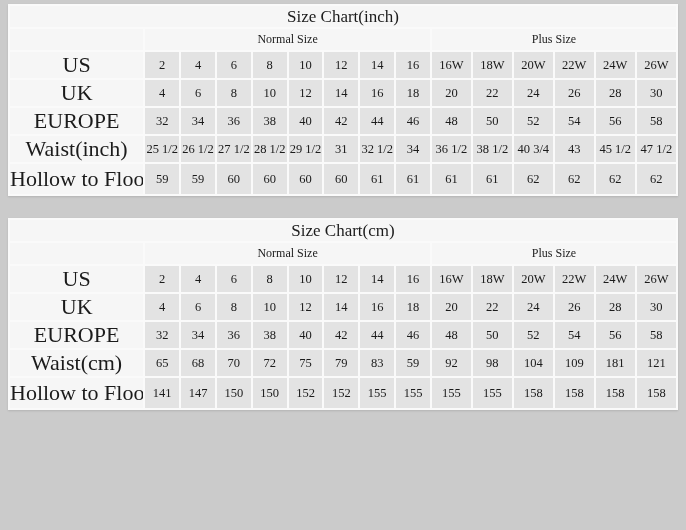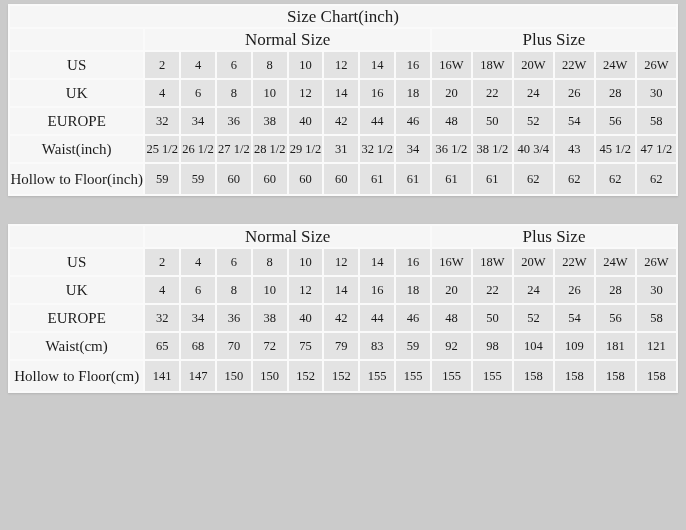--- a/index.html
+++ b/index.html
@@ -11,21 +11,21 @@
     font-family: "Liberation Serif", "DejaVu Serif", serif;
     color: #1b1b1b;
     overflow: hidden;
   }
   .page {
     box-sizing: border-box;
     width: 686px;
     height: 530px;
     padding: 4px 8px 8px 8px;
   }
-  .table-wrap { margin-bottom: 28px; }
+  .table-wrap { margin-bottom: 22px; }
   table.size-table {
     table-layout: fixed;
     width: 670px;
     border-collapse: separate;
     border-spacing: 2px;
     background: #fafafa;
     box-shadow: 0 1px 2px rgba(0,0,0,0.12);
   }
   col.c-label  { width: 130px; }
   col.c-normal { width: 33px; }
@@ -38,26 +38,26 @@
     overflow: hidden;
   }
   .title-cell {
     background: #f6f6f6;
     font-size: 17px;
     height: 21px;
   }
   .corner-cell { background: #f6f6f6; }
   .group-cell {
     background: #f6f6f6;
-    font-size: 17px;
+    font-size: 12px;
     height: 21px;
   }
   .label-cell {
     background: #f6f6f6;
-    font-size: 15px;
+    font-size: 22px;
   }
   .data-cell {
     background: #e3e3e3;
     font-size: 12.5px;
   }
   tr.data-row td { height: 26px; }
   tr.data-row.tall-row td { height: 30px; }
 </style>
 </head>
 <body>
@@ -195,20 +195,23 @@
           <col class="c-normal">
         <col class="c-plus">
           <col class="c-plus">
           <col class="c-plus">
           <col class="c-plus">
           <col class="c-plus">
           <col class="c-plus">
       </colgroup>
       <tbody>
         <tr>
+          <td class="title-cell" colspan="15">Size Chart(cm)</td>
+        </tr>
+        <tr>
           <td class="corner-cell"></td>
           <td class="group-cell" colspan="8">Normal Size</td>
           <td class="group-cell" colspan="6">Plus Size</td>
         </tr>
       <tr class="data-row">
             <td class="label-cell">US</td>
             <td class="data-cell">2</td>
             <td class="data-cell">4</td>
             <td class="data-cell">6</td>
             <td class="data-cell">8</td>

